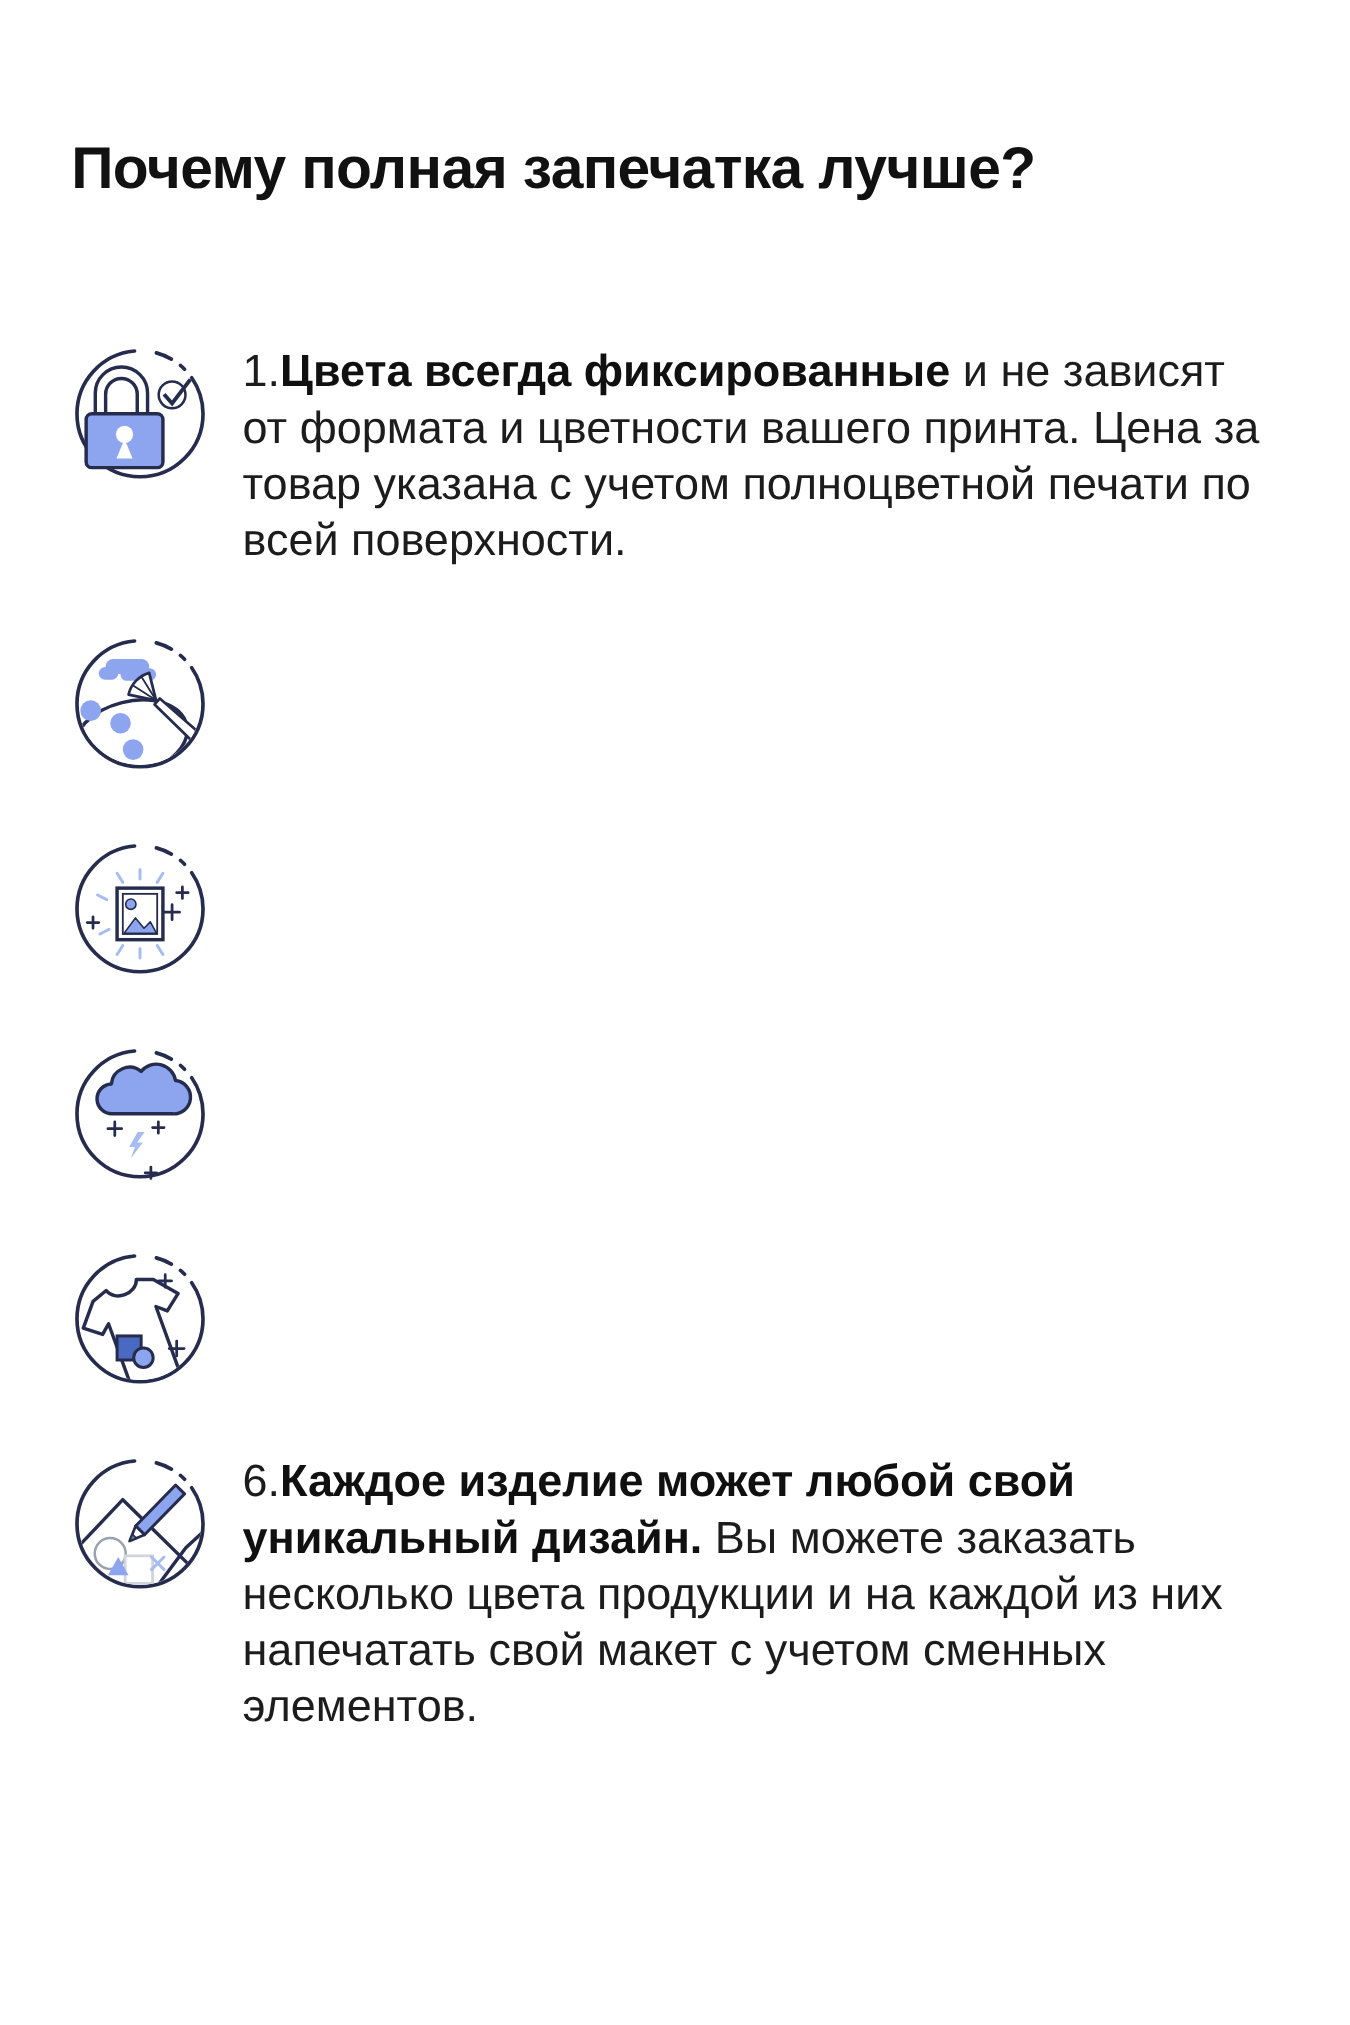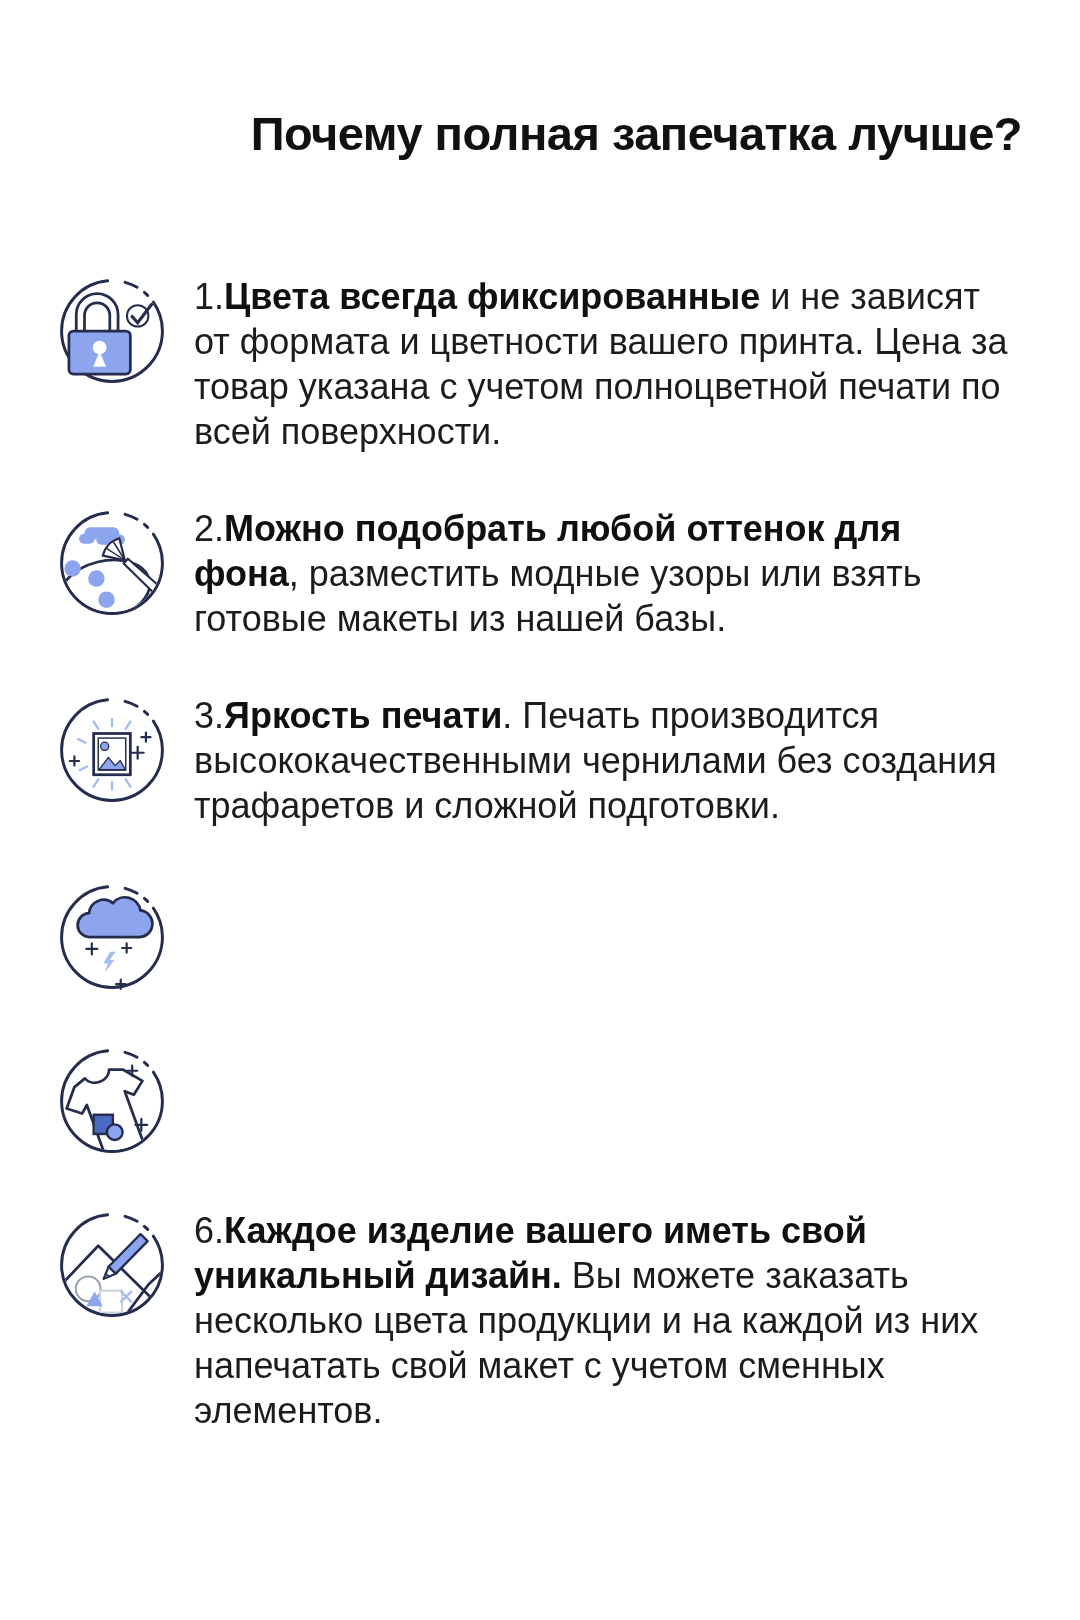--- a/index.html
+++ b/index.html
@@ -4,21 +4,21 @@
 <style>
   :root{
     --navy:#262c4d; --periwinkle:#8ca5ee; --light-blue:#a7bdf2;
     --square-blue:#4a69c0; --pencil-tip:#5d8090; --sketch-gray:#9aa2b1;
     --sketch-light:#cfd4dd; --text:#1c1c1c; --background:#ffffff;
   }
   *{margin:0;padding:0;box-sizing:border-box}
   html,body{background:var(--background)}
   body{width:1080px;height:1620px;overflow:hidden;font-family:"Liberation Sans",sans-serif;color:var(--text)}
   .page{width:1080px;height:1620px;padding:106px 58px 0 57px;background:var(--background)}
-  h1{font-size:47px;line-height:1.2;font-weight:700;text-align:right;color:#111;margin:0 0 112px;letter-spacing:-.5px}
+  h1{font-size:47px;line-height:1.2;font-weight:700;text-align:left;color:#111;margin:0 0 112px;letter-spacing:-.5px}
   .item{display:flex;align-items:flex-start;margin-bottom:52px}
   .icon-wrap{flex:0 0 110px;height:110px;margin-top:2px}
   .icon-wrap svg{display:block;width:110px;height:110px}
   .text{margin-left:27px;width:815px;font-size:36px;line-height:45px;color:var(--text)}
   .text b{font-weight:700;color:#101010}
   
   .ring{fill:none;stroke:var(--navy);stroke-width:3.2;stroke-linecap:round}
   .sn{stroke:var(--navy)}
   .wf{fill:#fff}
   .nf{fill:none}
@@ -67,38 +67,36 @@
             <ellipse class="sn wf" stroke-width="3" cx="52" cy="90" rx="50" ry="32" transform="rotate(-14 52 90)"></ellipse>
             <circle class="pf" cx="17" cy="66" r="9"></circle>
             <circle class="pf" cx="43" cy="77" r="9"></circle>
             <circle class="pf" cx="54" cy="100" r="9"></circle>
             <path class="sn wf" stroke-width="2.4" stroke-linejoin="round" d="M74,57 L50,52 A26,26 0 0 1 68,33 Z"></path>
             <path class="sn nf" stroke-width="1.6" d="M74,57 L54,44 M74,57 L61,36"></path>
             <path class="sn wf" stroke-width="2.4" stroke-linejoin="round" d="M77.3,55.4 L108.3,82.4 L112,90 L104.5,91.6 L72.7,60.6 Z"></path>
           </g>
         </svg>
       </div>
-      <p class="text"><span>2.</span><b>Можно подобрать любой оттенок для фона</b><span>, разместить модные узоры или взять готовые макеты из нашей базы.</span></p>
     </div>
 
     <div class="item">
       <div class="icon-wrap">
         <svg viewBox="0 0 120 120">
           <circle class="ring" cx="60" cy="60" r="55" pathLength="100" stroke-dasharray="73.6 5.6 4.1 2.8 1.4 2.8"></circle>
           <path class="ray" d="M60,34 V26 M45,37 L40,29 M75,37 L80,29 M31,52 L23,48 M33,78 L25,82 M60,95 V103 M45,92 L40,100 M75,92 L80,100"></path>
           <rect class="sn wf" stroke-width="3" x="40" y="42" width="40" height="45"></rect>
           <rect class="sn nf" stroke-width="1.6" x="45" y="47" width="30" height="35"></rect>
           <circle class="sn pf" stroke-width="1.4" cx="52" cy="56" r="4.5"></circle>
           <path class="sn pf" stroke-width="1.4" stroke-linejoin="round" d="M46,81.5 L56,68 L63.5,77 L69,71.5 L74.5,81.5 Z"></path>
           <path class="plus" d="M92,46 H102 M97,41 V51"></path>
           <path class="plus" d="M81.5,63 H94.5 M88,56.5 V69.5"></path>
           <path class="plus" d="M14,72 H24 M19,67 V77"></path>
         </svg>
       </div>
-      <p class="text"><span>3.</span><b>Яркость печати</b><span>. Печать производится высококачественными чернилами без создания трафаретов и сложной подготовки.</span></p>
     </div>
 
     <div class="item">
       <div class="icon-wrap">
         <svg viewBox="0 0 120 120">
           <circle class="ring" cx="60" cy="60" r="55" pathLength="100" stroke-dasharray="73.6 5.6 4.1 2.8 1.4 2.8"></circle>
           <path class="sn pf" stroke-width="3" stroke-linejoin="round" d="M36,60 a13,13 0 0 1 -1,-26 a16,16 0 0 1 26,-11 a17,17 0 0 1 30,8 a13,13 0 0 1 -3,29 z"></path>
           <path class="lbf" d="M58,76 L50.5,89 h5 L52,99 L62.5,85 h-5 L64,76 Z"></path>
           <path class="plus" d="M32,73 H44 M38,67 V79"></path>
           <path class="plus" d="M71,72 H81 M76,67 V77"></path>
@@ -142,17 +140,17 @@
             <circle fill="none" stroke="var(--sketch-gray)" stroke-width="2.2" cx="34" cy="86" r="13.5"></circle>
             <rect class="wf" stroke="var(--sketch-light)" stroke-width="2.4" x="47" y="88" width="24" height="24"></rect>
             <path class="pf" d="M41,89 L50,105 L32,105 Z"></path>
             <path fill="none" stroke="var(--light-blue)" stroke-width="2.6" stroke-linecap="round" d="M70,89 l11,11 M81,89 l-11,11"></path>
             <path class="sn pf" stroke-width="2.6" stroke-linejoin="round" d="M56.2,61.9 L64,69.6 L98.9,33.9 L91.1,26.2 Z"></path>
             <path class="sn wf" stroke-width="2.4" stroke-linejoin="round" d="M56.2,61.9 L64,69.6 L51,75 Z"></path>
             <path stroke="var(--navy)" stroke-width="1.4" fill="var(--pencil-tip)" d="M51,75 L53.3,69.1 L56.9,72.6 Z"></path>
           </g>
         </svg>
       </div>
-      <p class="text"><span>6.</span><b>Каждое изделие вашего иметь свой уникальный дизайн.</b><span> Вы можете заказать несколько цвета продукции и на каждой из них напечатать свой макет с учетом сменных элементов.</span></p>
+      <p class="text"><span>6.</span><b>Каждое изделие может любой свой уникальный дизайн.</b><span> Вы можете заказать несколько цвета продукции и на каждой из них напечатать свой макет с учетом сменных элементов.</span></p>
     </div>
 
   </div>
 </div>
 
 </body></html>

